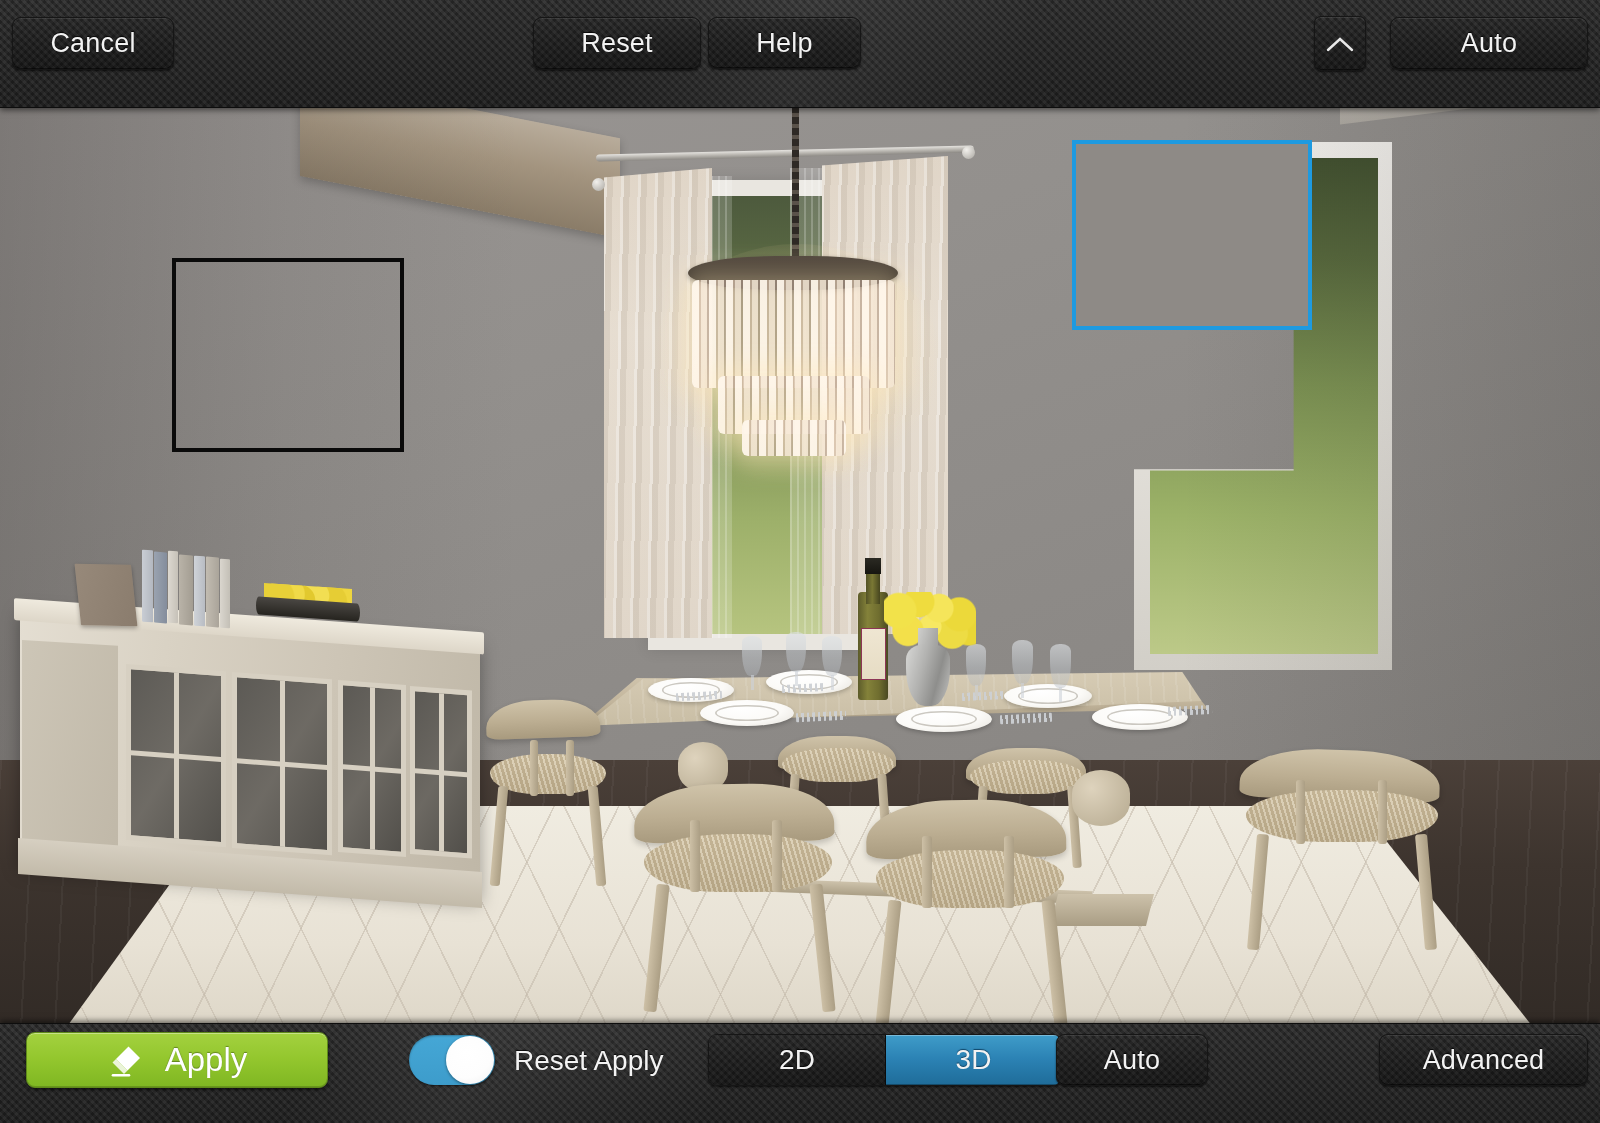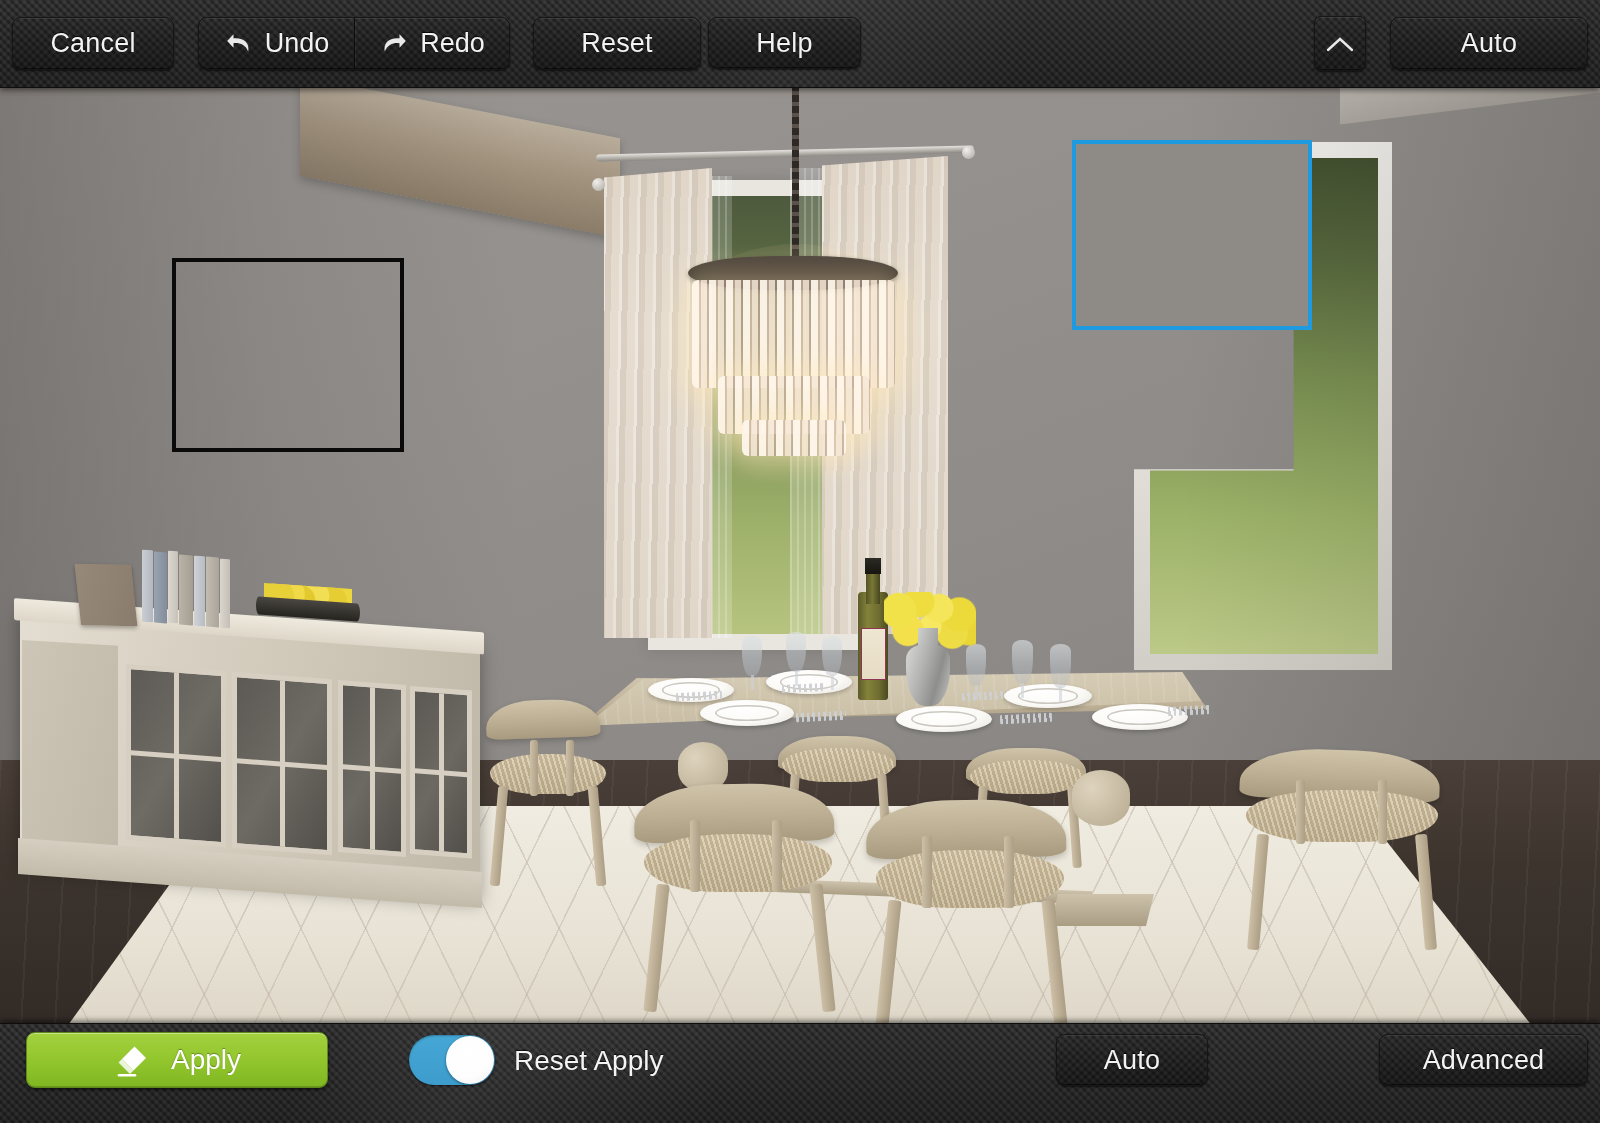--- a/index.html
+++ b/index.html
@@ -21,21 +21,21 @@
     left: 0; width: 1600px;
     background-color: #2a2a2a;
     background-image:
       linear-gradient(135deg, rgba(255,255,255,0.035) 25%, transparent 25%, transparent 50%, rgba(255,255,255,0.035) 50%, rgba(255,255,255,0.035) 75%, transparent 75%),
       linear-gradient(45deg, rgba(0,0,0,0.30) 25%, transparent 25%, transparent 50%, rgba(0,0,0,0.30) 50%, rgba(0,0,0,0.30) 75%, transparent 75%),
       linear-gradient(to bottom, #333 0%, #2b2b2b 55%, #242424 100%);
     background-size: 8px 8px, 8px 8px, 100% 100%;
     z-index: 40;
   }
   #top-toolbar {
-    top: 0; height: 88px;
+    top: 0; height: 108px;
     border-bottom: 1px solid #0d0d0d;
     box-shadow: 0 2px 6px rgba(0,0,0,0.55);
   }
   #bottom-toolbar {
     bottom: 0; height: 100px;
     border-top: 1px solid #0d0d0d;
     box-shadow: 0 -2px 6px rgba(0,0,0,0.55);
   }
   .sheen {
     position: absolute; inset: 0;
@@ -124,21 +124,21 @@
     display: flex; align-items: center; justify-content: center;
     gap: 20px;
     border-radius: 9px;
     background: linear-gradient(to bottom, #a3d13f 0%, #94c72e 46%, #7fb722 100%);
     border: 1px solid #5f8a1a;
     box-shadow:
       inset 0 1px 0 rgba(255,255,255,0.38),
       inset 0 -1px 0 rgba(0,0,0,0.18),
       0 2px 3px rgba(0,0,0,0.55);
     color: #ffffff;
-    font-size: 28px;
+    font-size: 33px;
     text-shadow: 0 -1px 1px rgba(70,100,20,0.65);
     cursor: pointer; user-select: none;
     z-index: 45;
   }
   .ico-eraser { width: 38px; height: 38px; }
 
   #toggle-auto-apply {
     position: absolute;
     left: 409px; top: 1035px;
     width: 86px; height: 50px;
@@ -715,34 +715,20 @@
     <div id="selection-black"></div>
   </div>
 
   <div class="toolbar" id="top-toolbar">
     <div class="sheen"></div>
 
     <div class="btn" id="btn-cancel">
       <span>Cancel</span>
     </div>
 
-    <div id="undo-redo-group">
-      <div class="seg-dark">
-        <svg class="ico ico-undo" viewBox="0 0 30 28">
-          <path d="M9.5 4.2 L3.2 11.0 L9.5 17.8 L9.5 13.2 C16 12.6 21.5 14.8 24.2 21.6 C25.8 13.2 20.6 7.4 9.5 8.2 Z" fill="#e8e8e8"></path>
-        </svg>
-        <span>Undo</span>
-      </div>
-      <div class="seg-dark">
-        <svg class="ico ico-redo" viewBox="0 0 30 28">
-          <path d="M20.5 4.2 L26.8 11.0 L20.5 17.8 L20.5 13.2 C14 12.6 8.5 14.8 5.8 21.6 C4.2 13.2 9.4 7.4 20.5 8.2 Z" fill="#e8e8e8"></path>
-        </svg>
-        <span>Redo</span>
-      </div>
-    </div>
 
     <div class="btn" id="btn-reset">
       <span>Reset</span>
     </div>
 
     <div class="btn" id="btn-help">
       <span>Help</span>
     </div>
 
     <div class="btn" id="btn-collapse">
@@ -769,20 +755,28 @@
       <path d="M6.0 34.2 L22.0 34.2" stroke="#ffffff" stroke-width="2.6" stroke-linecap="round" fill="none"></path>
     </svg>
     <span>Apply</span>
   </div>
 
   <div id="toggle-auto-apply">
     <div class="knob"></div>
   </div>
   <div id="label-auto-apply">Reset Apply</div>
 
+  <div id="view-mode-group">
+    <div class="seg-mode">
+      <span>2D</span>
+    </div>
+    <div class="seg-mode active">
+      <span>3D</span>
+    </div>
+  </div>
 
   <div class="btn" id="btn-size">
     <span>Auto</span>
   </div>
 
   <div class="btn" id="btn-advanced">
     <span>Advanced</span>
   </div>
 
 </div>

